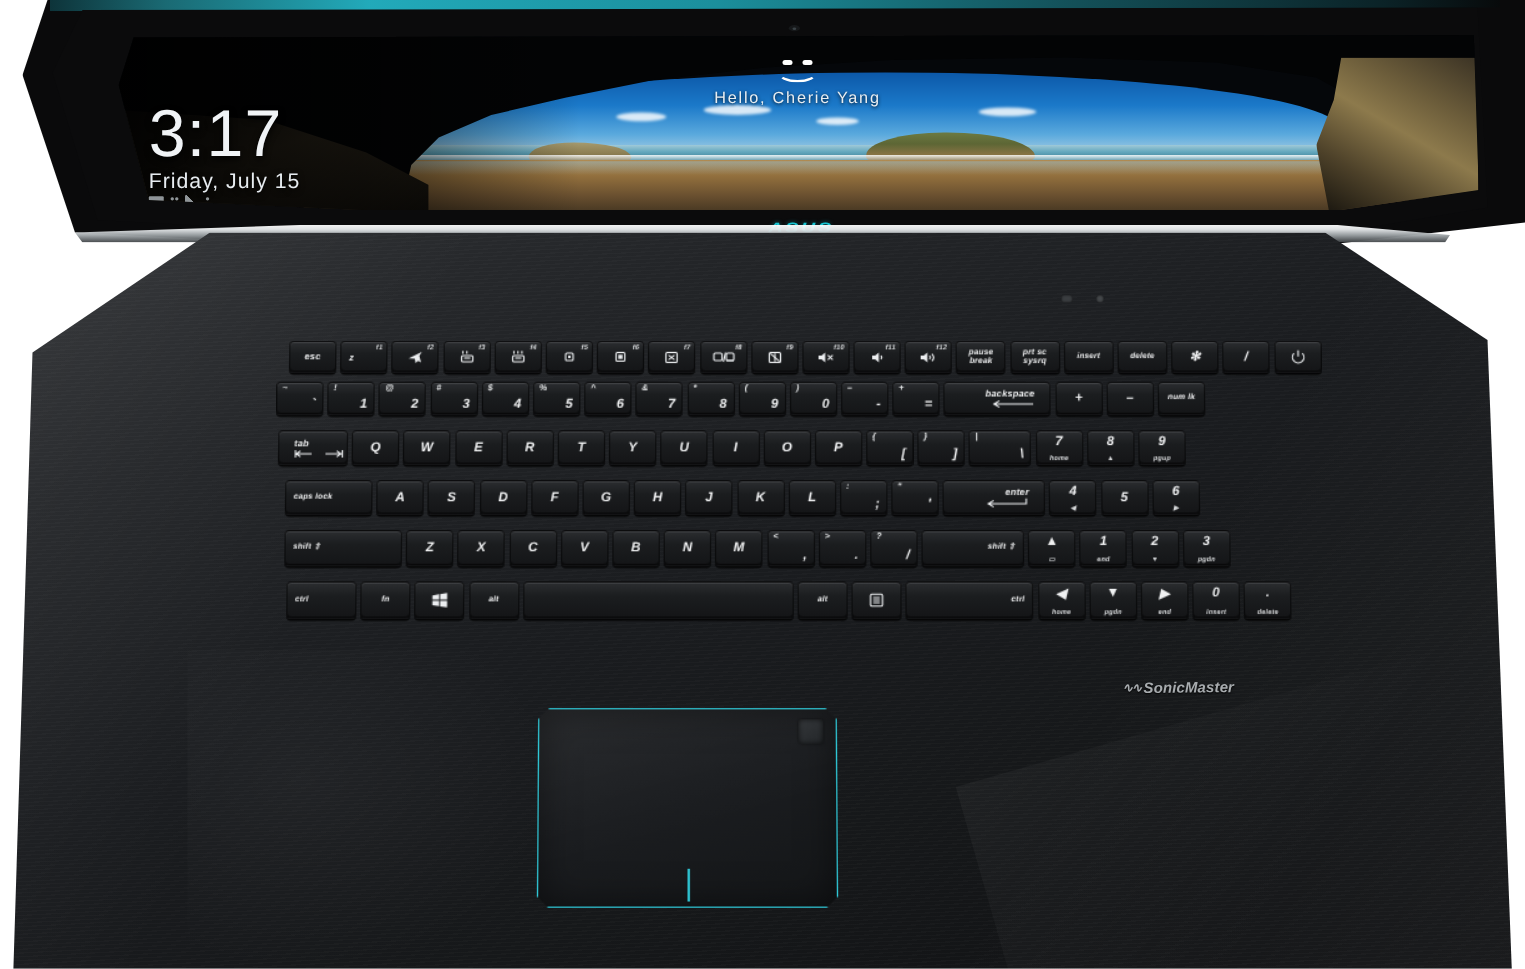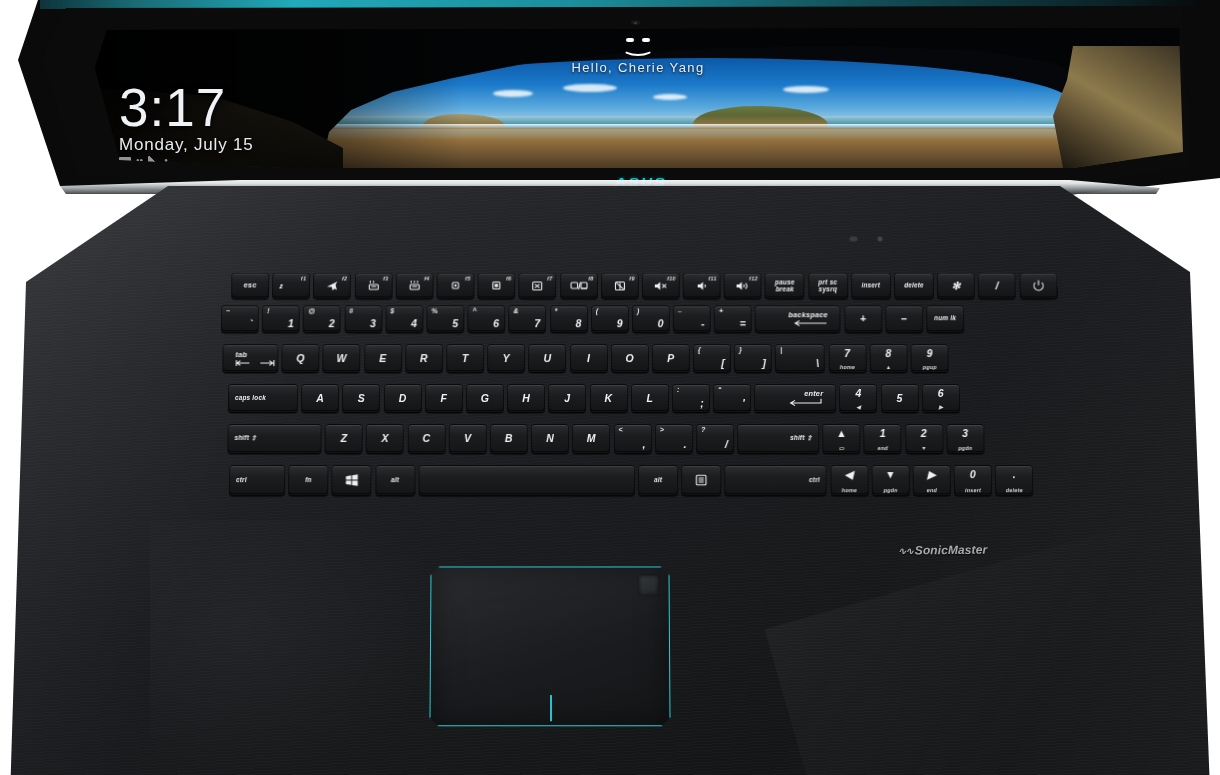--- a/index.html
+++ b/index.html
@@ -81,21 +81,21 @@
     background:linear-gradient(210deg,#3a3224 0%, #6b5c3a 28%, #8d7a4c 48%, #4d4129 75%, #17140e 100%);
     clip-path: polygon(20px 0, 130px 0, 130px 122px, 10px 122px, 0 70px, 14px 34px);
   }
   .cave-rock-l {
     position:absolute; left:0px; top:60px; width:250px; height:80px;
     background:linear-gradient(160deg,#1a1712 0%, #332c1f 45%, #100e0a 100%);
     clip-path: polygon(0 0, 120px 8px, 200px 34px, 250px 60px, 250px 80px, 0 80px);
   }
   .scrim { position:absolute; inset:0; background:linear-gradient(90deg,rgba(0,0,0,.92) 0%,rgba(0,0,0,.55) 18%,rgba(0,0,0,0) 34%); }
 
-  .hello-wrap { position:absolute; left:0; top:10px; width:1090px; text-align:center; }
+  .hello-wrap { position:absolute; left:0; top:20px; width:1090px; text-align:center; }
   .smiley { margin:0 auto 4px; width:36px; height:18px; position:relative; }
   .smiley .eye { position:absolute; top:0; width:8px; height:4px; background:#fff; border-radius:2px; }
   .smiley .eye.l { left:6px; } .smiley .eye.r { right:6px; }
   .smiley .mouth {
     position:absolute; left:2px; top:2px; width:32px; height:16px;
     border:2px solid #fff; border-top-color:transparent; border-left-color:transparent;
     border-right-color:transparent; border-radius:0 0 50% 50%;
   }
   .hello-name {
     color:#e9eef2; font-size:13px; letter-spacing:1.4px; font-weight:300;
@@ -308,21 +308,21 @@
         <div class="smiley">
           <div class="eye l"></div>
             <div class="eye r"></div>
             <div class="mouth"></div>
         </div>
         <div class="hello-name">Hello, Cherie Yang</div>
       </div>
 
       <div class="lock-info">
         <div class="lock-time">3:17</div>
-        <div class="lock-date">Monday, July 15</div>
+        <div class="lock-date">Friday, July 15</div>
         <div class="notif">
           <div>Dinner with Eric</div>
           <div>Café Restaurant</div>
 
         </div>
       </div>
 
       <div class="tray">
         <span class="ic"></span>
         <span class="txt">●●</span>

